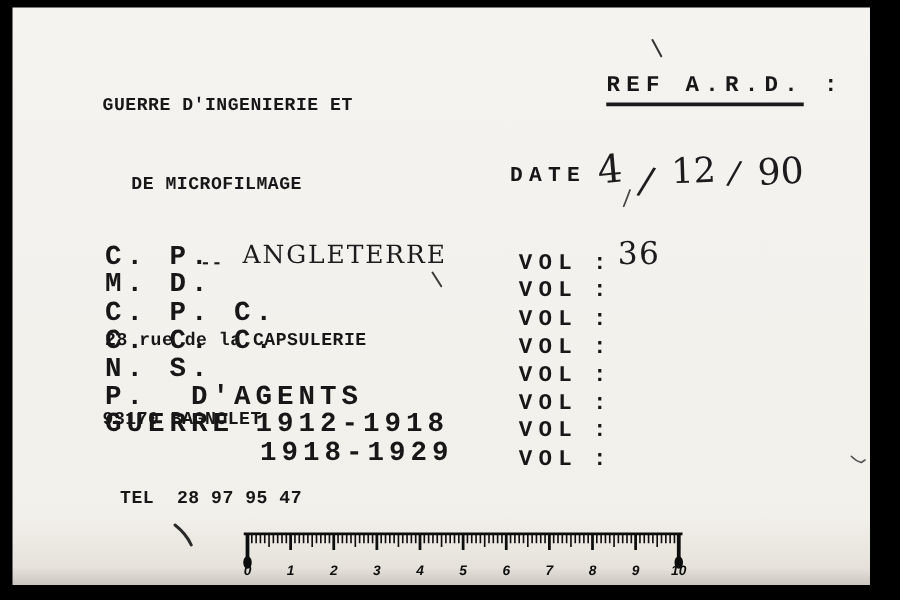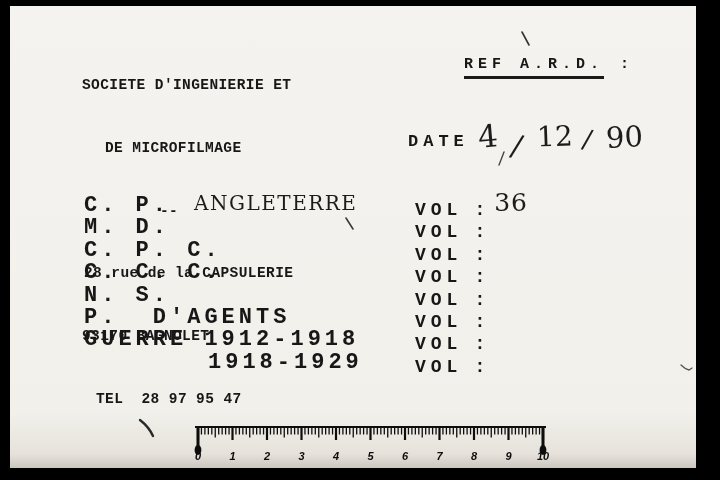--- a/index.html
+++ b/index.html
@@ -23,21 +23,21 @@
 
   
   .company{position:absolute;left:72px;top:27px;font-size:14.5px;line-height:21px;letter-spacing:.4px;}
   .co-l2{margin-left:23px;}
   .co-dash{margin-left:78px;line-height:20px;}
   .co-a1{margin-left:2px;}
   .co-a2{}
   .co-tel{margin-left:14px;}
 
   
-  .ref-line{position:absolute;left:398px;top:33px;font-size:15px;letter-spacing:5px;}
+  .ref-line{position:absolute;left:412px;top:33px;font-size:18px;letter-spacing:5px;}
   .ref-underline{border-bottom:3px solid #1a1a1a;padding-bottom:3px;}
   .ref-colon{margin-left:16px;}
   .date-label{position:absolute;left:398px;top:126px;font-size:17px;letter-spacing:5px;}
   .date-day{position:absolute;left:468px;top:112px;font-size:31px;transform:rotate(-5deg);}
   .date-sl1{position:absolute;left:502px;top:122px;font-size:30px;transform:rotate(14deg);}
   .date-month{position:absolute;left:527px;top:114px;font-size:28px;transform:rotate(-2deg);}
   .date-sl2{position:absolute;left:573px;top:118px;font-size:26px;transform:rotate(12deg);}
   .date-year{position:absolute;left:596px;top:114px;font-size:29px;transform:rotate(-3deg);}
 
   
@@ -56,21 +56,21 @@
 
   
   #marks{position:absolute;left:0;top:0;pointer-events:none;}
 </style>
 </head>
 <body>
 
 <div class="card">
 
   <div class="company typed">
-    <div>SOCIETE D'INGENIERIE ET</div>
+    <div>GUERRE D'INGENIERIE ET</div>
     <div class="co-l2">DE MICROFILMAGE</div>
     <div class="co-dash">--</div>
     <div class="co-a1">28 rue de la CAPSULERIE</div>
     <div class="co-a2">93170 BAGNOLET</div>
     <div class="co-tel">TEL  28 97 95 47</div>
   </div>
 
   <div class="ref-line typed">
     <span class="ref-underline">REF A.R.D.</span><span class="ref-colon">:</span>
   </div>

